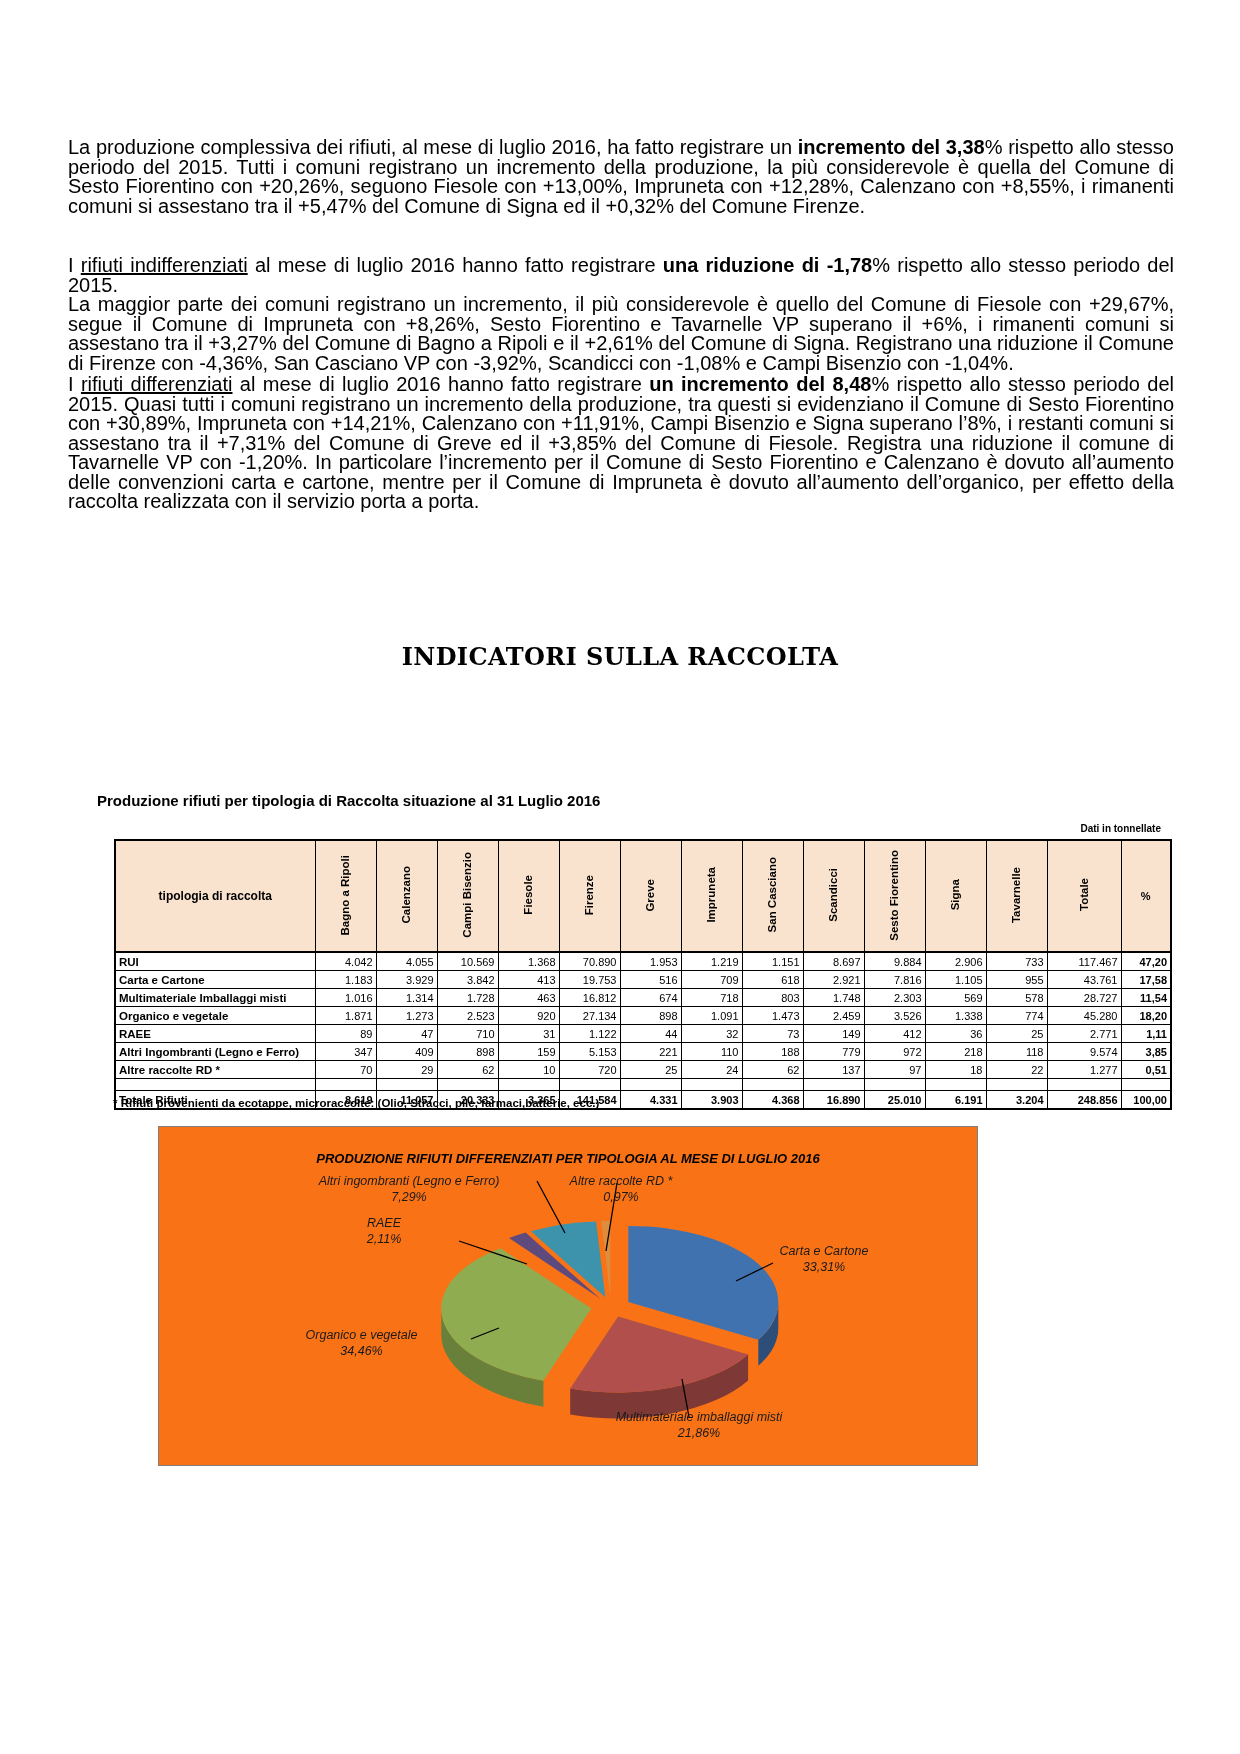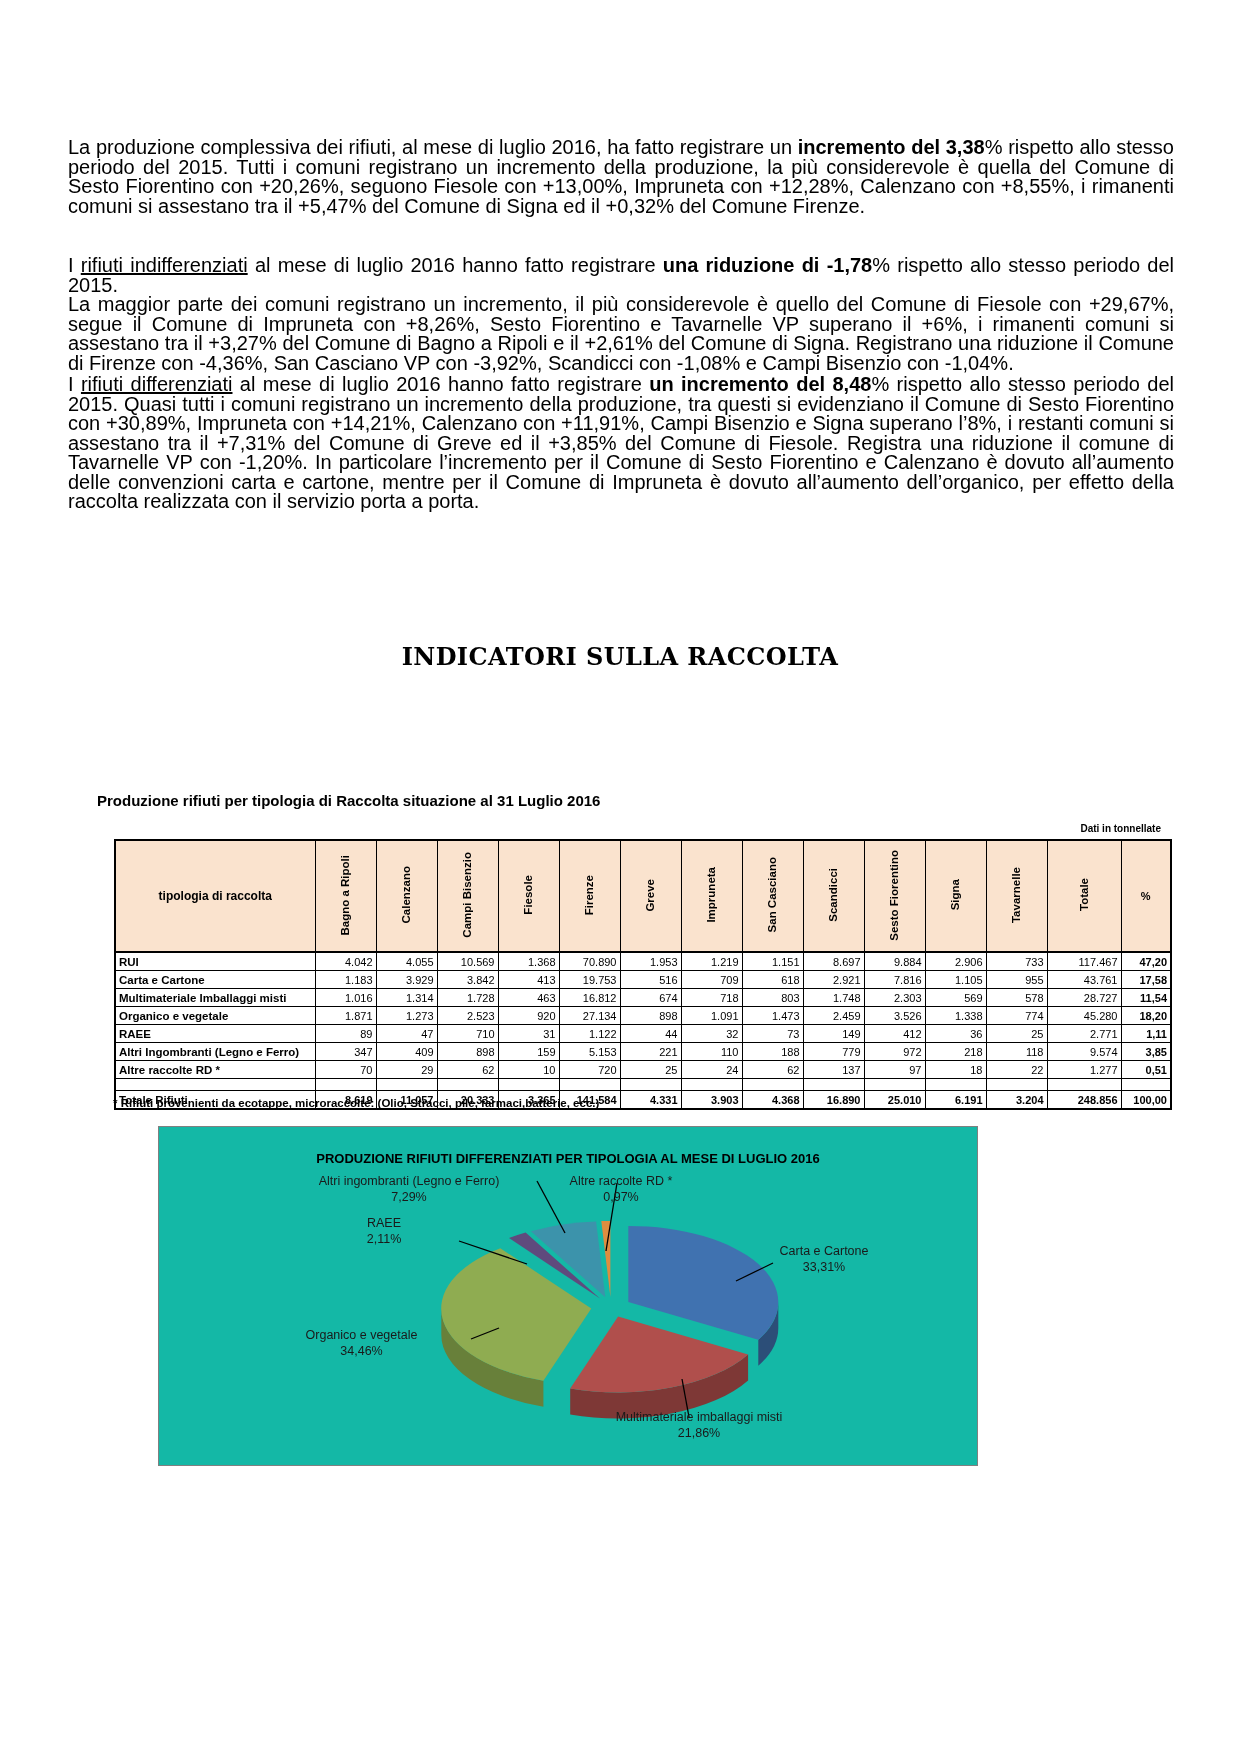--- a/index.html
+++ b/index.html
@@ -21,21 +21,21 @@
   .th-corner{font-size:12px;}
   .vtext{writing-mode:vertical-rl;transform:rotate(180deg);display:inline-block;
         line-height:1.1;font-size:11.5px;}
   td.label{font-weight:bold;text-align:left;font-size:11.5px;height:15px;}
   td.num{text-align:right;height:15px;}
   td.pct{font-weight:bold;}
   tr.total td{font-weight:bold;}
   tr.spacer td{height:9px;}
   .footnote{position:absolute;top:1097px;left:85px;font-size:11.5px;font-weight:bold;padding-left:28px;}
   .chart-box{position:absolute;left:158px;top:1126px;width:818px;height:338px;
-        border:1px solid #808080;background:#14b8a6;}
+        border:1px solid #808080;background:#f97316;font-style:italic;}
   .chart-title{position:absolute;top:24px;left:0;width:100%;text-align:center;
         font-weight:bold;font-size:13px;}
   .chart-svg{position:absolute;left:0;top:40px;}
   .pie-label{position:absolute;text-align:center;font-size:12.5px;line-height:16px;color:#1a1a1a;}
   #lbl-altri{left:120px;top:46px;width:260px;}
   #lbl-altre{left:372px;top:46px;width:180px;}
   #lbl-raee{left:150px;top:88px;width:150px;}
   #lbl-carta{left:560px;top:116px;width:210px;}
   #lbl-organico{left:95px;top:200px;width:215px;}
   #lbl-multi{left:390px;top:282px;width:300px;}

